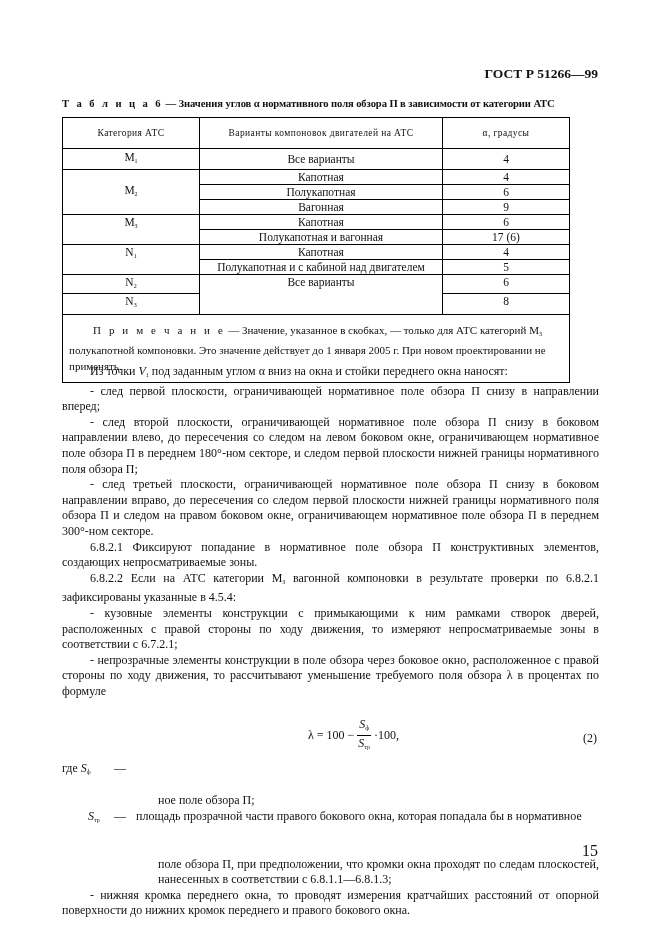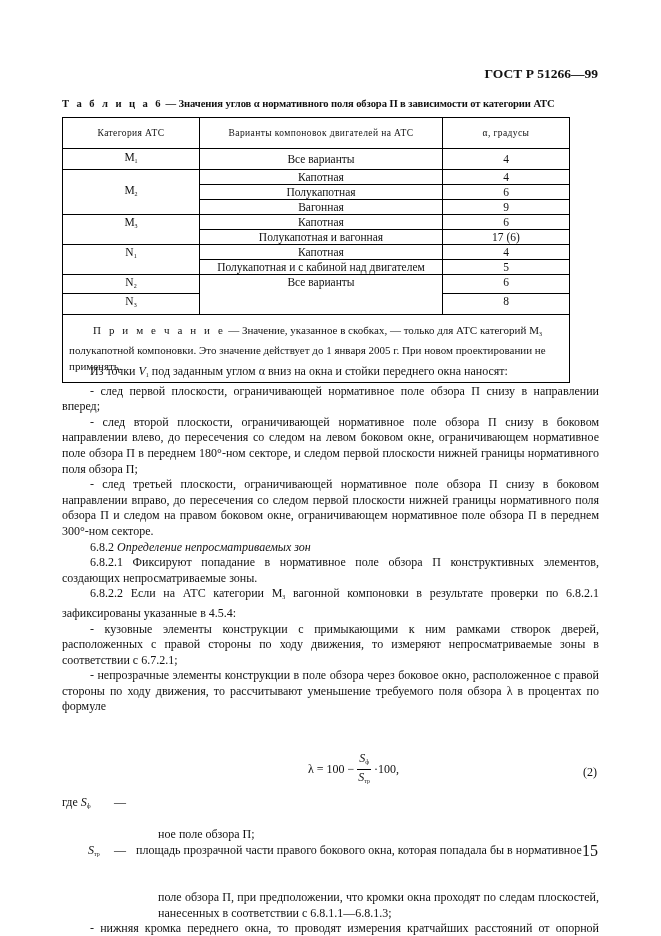--- a/index.html
+++ b/index.html
@@ -14,21 +14,21 @@
   table.t6 td.c1 { width: 136px; }
   table.t6 td.c3 { width: 126px; }
   table.t6 tr.r-m1 td { height: 20px; vertical-align: middle; }
   table.t6 td.nb-top { border-top-color: #ddd; }
   table.t6 td.note { text-align: left; padding: 7px 6px 8px 6px; line-height: 16px; font-size: 11px; }
   .note-lbl { letter-spacing: 2.6px; }
   sub { font-size: 6px; vertical-align: -2px; }
   .body { position: absolute; left: 62px; top: 364px; width: 537px; font-size: 12px; line-height: 15.6px; text-align: justify; }
   .body p { margin: 0; text-indent: 28px; }
   .body i { font-style: italic; }
-  .formula { position: relative; height: 52px; margin-top: 28px; }
+  .formula { position: relative; height: 52px; margin-top: 10px; }
   .formula .expr { position: absolute; left: 246px; top: 8px; display: flex; align-items: center; font-size: 12px; white-space: nowrap; }
   .frac { display: inline-flex; flex-direction: column; align-items: center; margin: 0 2px; }
   .frac .num { border-bottom: 1px solid #000; padding: 0 2px; line-height: 14px; }
   .frac .den { line-height: 14px; padding: 0 2px; }
   .formula .eqno { position: absolute; right: 2px; top: 22px; font-size: 12px; }
   .where { position: relative; margin-top: 0; }
   .where .row { display: flex; }
   .where .sym { width: 52px; flex: 0 0 52px; white-space: nowrap; }
   .where .sym.ind { text-indent: 0; padding-left: 26px; width: 26px; flex: 0 0 26px; }
   .where .dash { width: 22px; flex: 0 0 22px; }
@@ -105,21 +105,20 @@
     <td colspan="3" class="note"><span style="display:inline-block;width:24px"></span><span class="note-lbl">П р и м е ч а н и е</span><span> — Значение, указанное в скобках, — только для АТС категорий M</span><sub>3</sub><span> полукапотной компоновки. Это значение действует до 1 января 2005 г. При новом проектировании не применять.</span></td>
   </tr>
 </tbody>
   </table>
 
 <div class="body">
   <p><span>Из точки </span><i>V</i><sub>1</sub><span> под заданным углом α вниз на окна и стойки переднего окна наносят:</span></p>
   <p>- след первой плоскости, ограничивающей нормативное поле обзора П снизу в направлении вперед;</p>
   <p>- след второй плоскости, ограничивающей нормативное поле обзора П снизу в боковом направлении влево, до пересечения со следом на левом боковом окне, ограничивающем нормативное поле обзора П в переднем 180°-ном секторе, и следом первой плоскости нижней границы нормативного поля обзора П;</p>
   <p>- след третьей плоскости, ограничивающей нормативное поле обзора П снизу в боковом направлении вправо, до пересечения со следом первой плоскости нижней границы нормативного поля обзора П и следом на правом боковом окне, ограничивающем нормативное поле обзора П в переднем 300°-ном секторе.</p>
-  <p><span>6.8.2 </span><i>Определение непросматриваемых зон</i></p>
   <p>6.8.2.1 Фиксируют попадание в нормативное поле обзора П конструктивных элементов, создающих непросматриваемые зоны.</p>
   <p><span>6.8.2.2 Если на АТС категории M</span><sub>3</sub><span> вагонной компоновки в результате проверки по 6.8.2.1 зафиксированы указанные в 4.5.4:</span></p>
   <p>- кузовные элементы конструкции с примыкающими к ним рамками створок дверей, расположенных с правой стороны по ходу движения, то измеряют непросматриваемые зоны в соответствии с 6.7.2.1;</p>
   <p>- непрозрачные элементы конструкции в поле обзора через боковое окно, расположенное с правой стороны по ходу движения, то рассчитывают уменьшение требуемого поля обзора λ в процентах по формуле</p>
 
   <div class="formula">
     <div class="expr">
       <span>λ = 100 − </span>
       <span class="frac">
         <span class="num"><i>S</i><sub>ф</sub></span>

